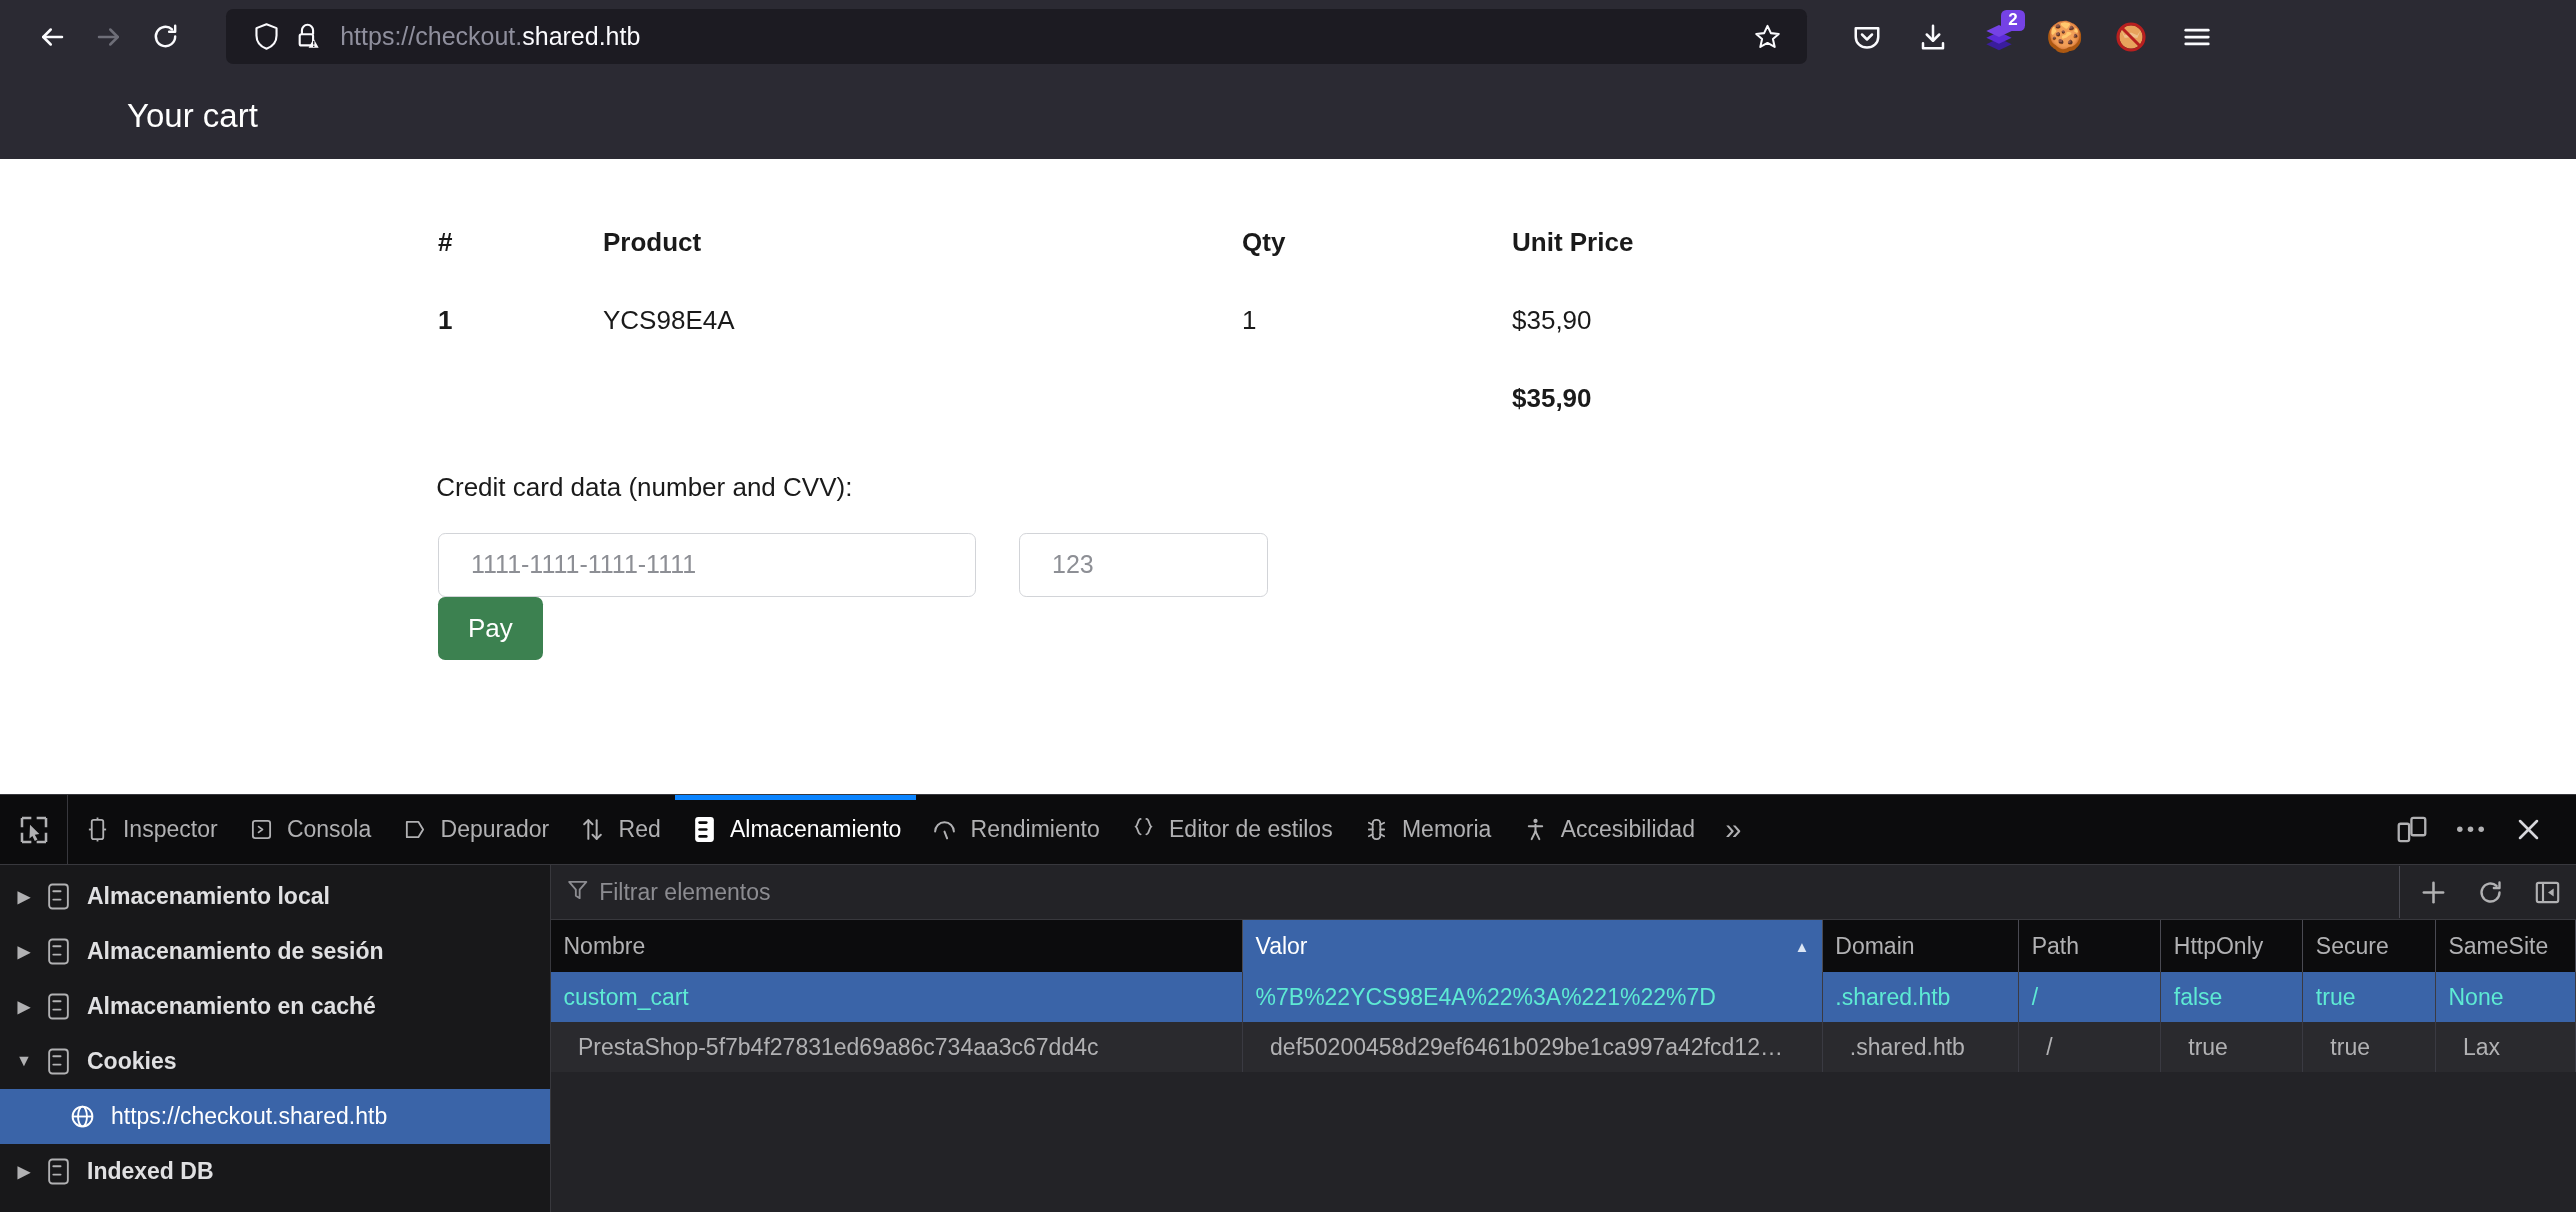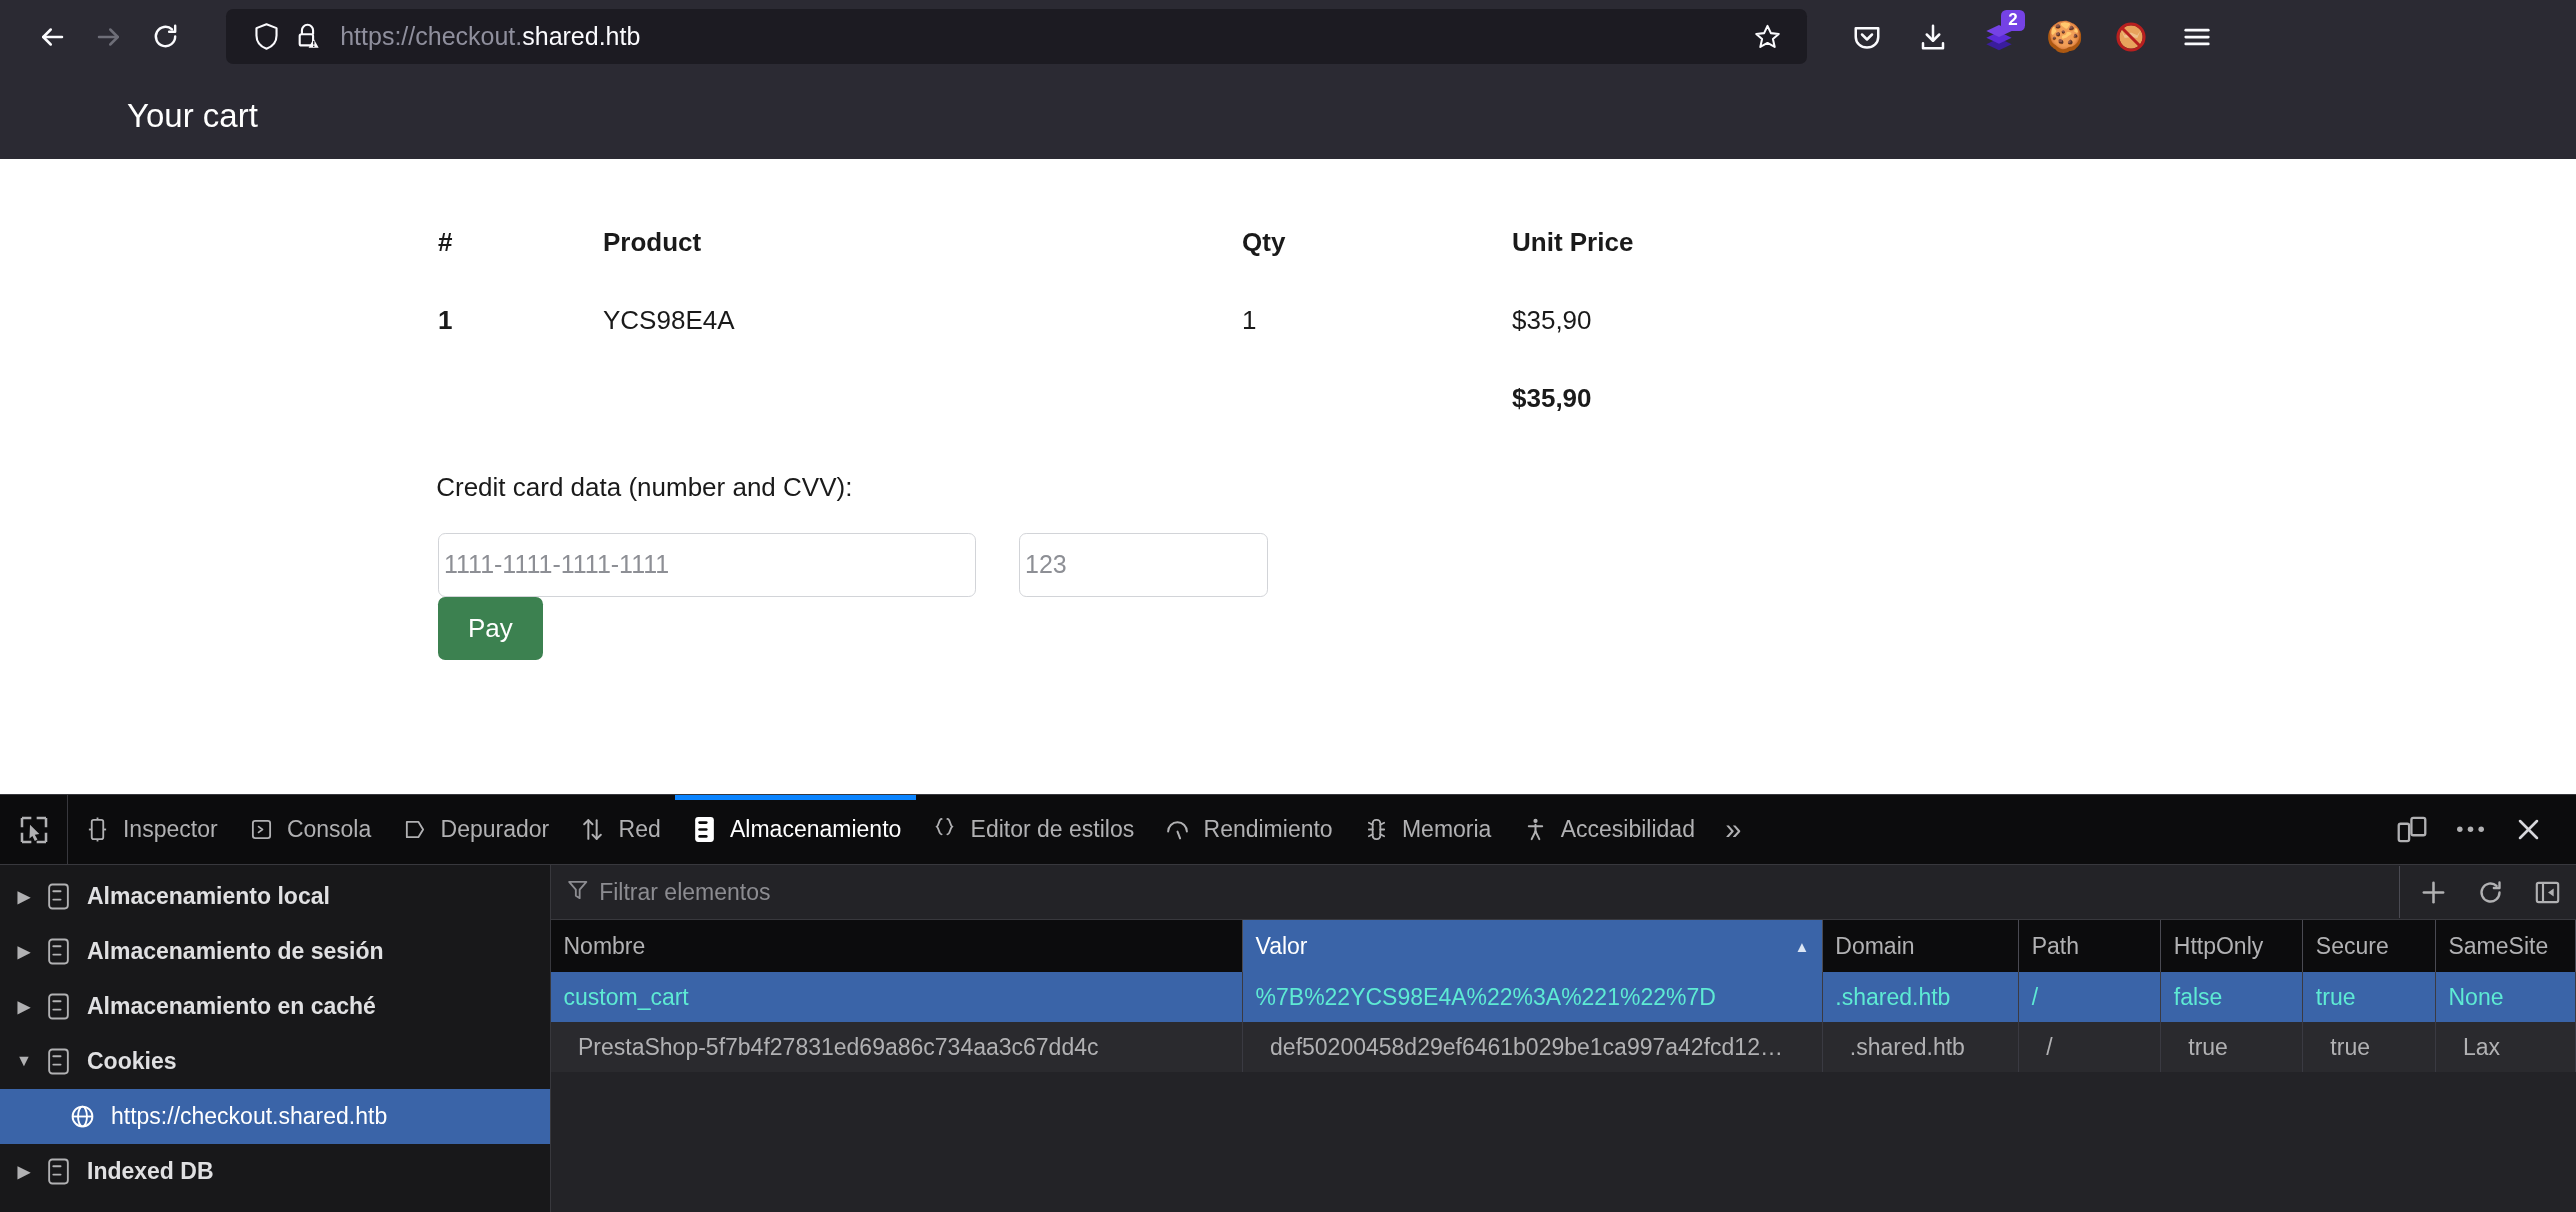--- a/index.html
+++ b/index.html
@@ -137,21 +137,21 @@
     display: flex; gap: 43px;
     margin-top: 30px;
   }
   .cc-input {
     height: 64px;
     border: 0.9px solid #d2d4d8;
     border-radius: 7.2px;
     background: #fff;
     font-size: 25px;
     color: #1a1a1a;
-    padding: 0 5px;
+    padding: 0 32px;
     font-family: "Liberation Sans", sans-serif;
     outline: none;
   }
   .cc-input::placeholder { color: #8d8f95; }
   #cc-number { width: 538px; }
   #cc-cvv { width: 249px; }
 
   #pay-button {
     background: #3c8150;
     color: #ffffff;
@@ -545,35 +545,35 @@
               <rect x="2" y="1" width="18" height="24" rx="3"></rect>
               <rect x="5" y="5" width="9" height="2.6" rx="1.3" fill="#0c0c0d"></rect>
               <rect x="5" y="11.7" width="9" height="2.6" rx="1.3" fill="#0c0c0d"></rect>
               <rect x="5" y="18.4" width="9" height="2.6" rx="1.3" fill="#0c0c0d"></rect>
             </svg>
         </span>
         <span>Almacenamiento</span>
       </div>
       <div class="dt-tab">
         <span class="tab-ico">
+          <svg width="25" height="25" viewBox="0 0 24 24" fill="none" stroke="#b1b1b3" stroke-width="1.9" stroke-linecap="round">
+              <path d="M3 14 a9 9 0 0 1 18 0"></path>
+              <line x1="12" y1="14" x2="14.5" y2="20.5"></line>
+            </svg>
+        </span>
+        <span>Rendimiento</span>
+      </div>
+      <div class="dt-tab">
+        <span class="tab-ico">
           <svg width="23" height="25" viewBox="0 0 24 26" fill="none" stroke="#b1b1b3" stroke-width="1.9" stroke-linecap="round">
               <path d="M9 2 C6 2 6.5 8 4 10 c2.5 2 2 8 5 8"></path>
               <path d="M15 2 c3 0 2.5 6 5 8 c-2.5 2 -2 8 -5 8"></path>
             </svg>
         </span>
         <span>Editor de estilos</span>
-      </div>
-      <div class="dt-tab">
-        <span class="tab-ico">
-          <svg width="25" height="25" viewBox="0 0 24 24" fill="none" stroke="#b1b1b3" stroke-width="1.9" stroke-linecap="round">
-              <path d="M3 14 a9 9 0 0 1 18 0"></path>
-              <line x1="12" y1="14" x2="14.5" y2="20.5"></line>
-            </svg>
-        </span>
-        <span>Rendimiento</span>
       </div>
       <div class="dt-tab">
         <span class="tab-ico">
           <svg width="23" height="25" viewBox="0 0 24 26" fill="none" stroke="#b1b1b3" stroke-width="1.9" stroke-linecap="round">
               <rect x="8" y="3" width="8" height="20" rx="3.5"></rect>
               <line x1="8" y1="8" x2="4" y2="6"></line>
               <line x1="8" y1="13" x2="4" y2="13"></line>
               <line x1="8" y1="18" x2="4" y2="20"></line>
               <line x1="16" y1="8" x2="20" y2="6"></line>
               <line x1="16" y1="13" x2="20" y2="13"></line>

